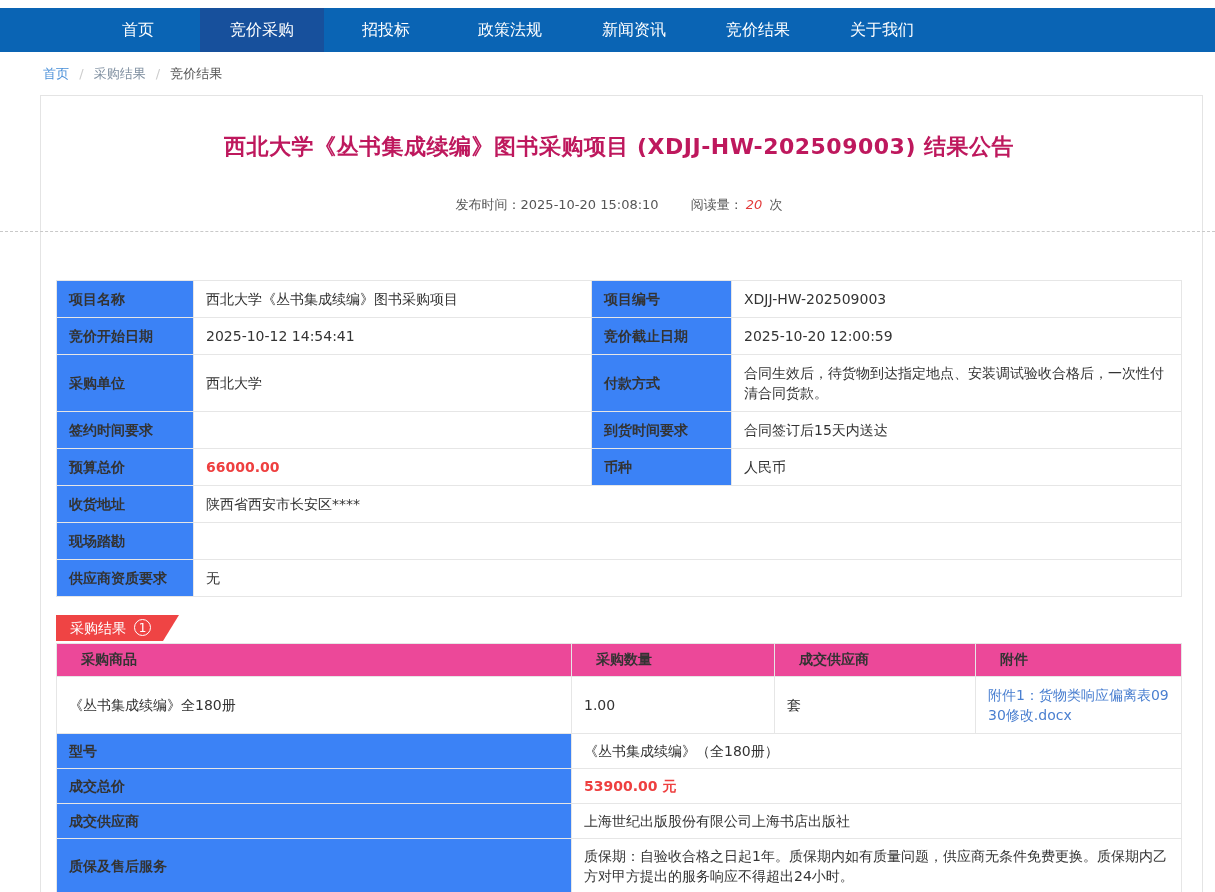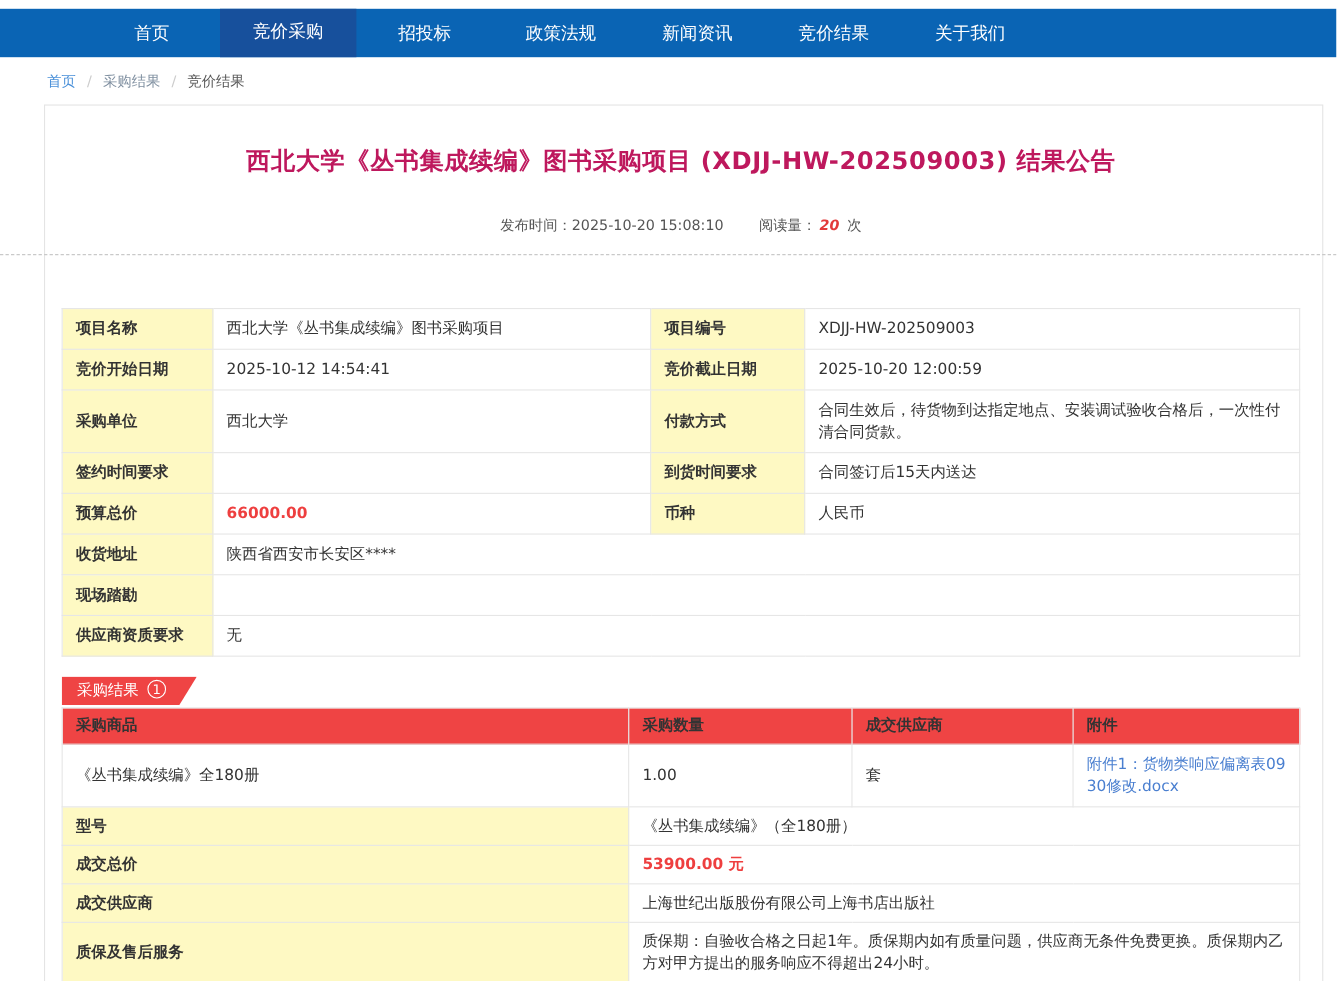--- a/index.html
+++ b/index.html
@@ -40,51 +40,51 @@
   }
 
   .article-title {
     text-align:center; font-size:22px; font-weight:bold; color:#be185d;
     letter-spacing:0.5px;
   }
   .article-meta {
     text-align:center; margin-top:34px; font-size:13px; color:#555;
   }
   .article-meta .group { margin:0 14px; }
-  .article-meta .views-count { color:#e23a3a; font-style:italic; font-weight:bold; margin:0 3px; }
+  .article-meta .views-count { color:#e23a3a; font-style:italic; font-weight:normal; margin:0 3px; }
 
   .dashed-divider {
     position:absolute; left:0; right:0; top:231px;
     border-top:1px dashed #c9c9c9; height:0;
   }
 
   
   table { border-collapse:collapse; width:100%; table-layout:fixed; font-size:14px; }
   td, th { border:1px solid #e6e6e6; padding:8px 12px; text-align:left; vertical-align:middle; word-break:break-all; line-height:20px; }
-  td.lbl { background:#fef9c3; font-weight:bold; color:#333;margin-left:20px; }
+  td.lbl { background:#3b82f6; font-weight:bold; color:#333;margin-left:20px; }
   .red-price { color:#ee3f3f; font-weight:bold; }
 
   .info-table { margin-top:66px; }
   .info-table td { height:36px; }
 
   
   .result-badge {
     margin-top:18px; display:inline-block; position:relative;
     background:#ef4444; color:#fff; font-size:14px;
     height:26px; line-height:26px; padding:0 28px 0 14px;
     clip-path:polygon(0 0,100% 0,calc(100% - 16px) 100%,0 100%);
     vertical-align:bottom;
   }
   .badge-num {
     display:inline-block; width:17px; height:17px; line-height:16px;
     border:1px solid #fff; border-radius:50%; text-align:center;
     font-size:12px; margin-left:8px; vertical-align:1px;
   }
   .result-table { margin-top:2px; }
-  .result-table th { font-weight:bold; background:#ef4444; height:33px; padding:6px 12px; }
+  .result-table th { font-weight:bold; background:#ec4899; height:33px; padding:6px 24px;font-family:Liberation Serif, serif; }
   .result-table td.data-cell { height:57px; }
   .result-table td.kv { height:34px; padding:7px 12px; }
   a.attach-link { color:#4a7fd0; text-decoration:none; cursor:pointer; }
 </style>
 </head>
 <body>
 
 <div class="navbar">
   <div class="nav-item">首页</div>
   <div class="nav-item active">竞价采购</div>

